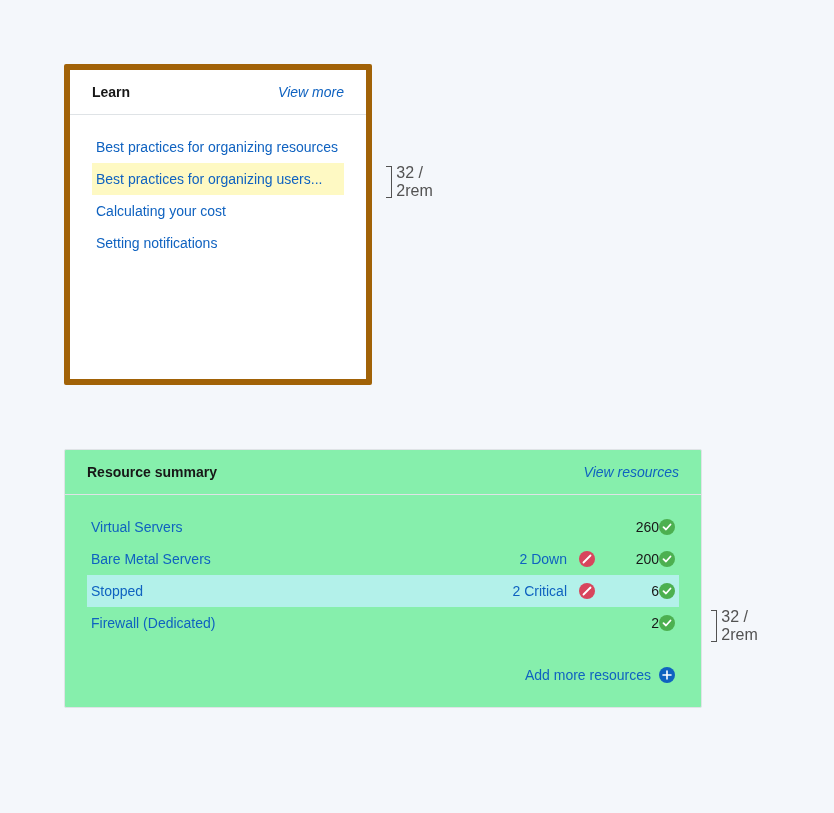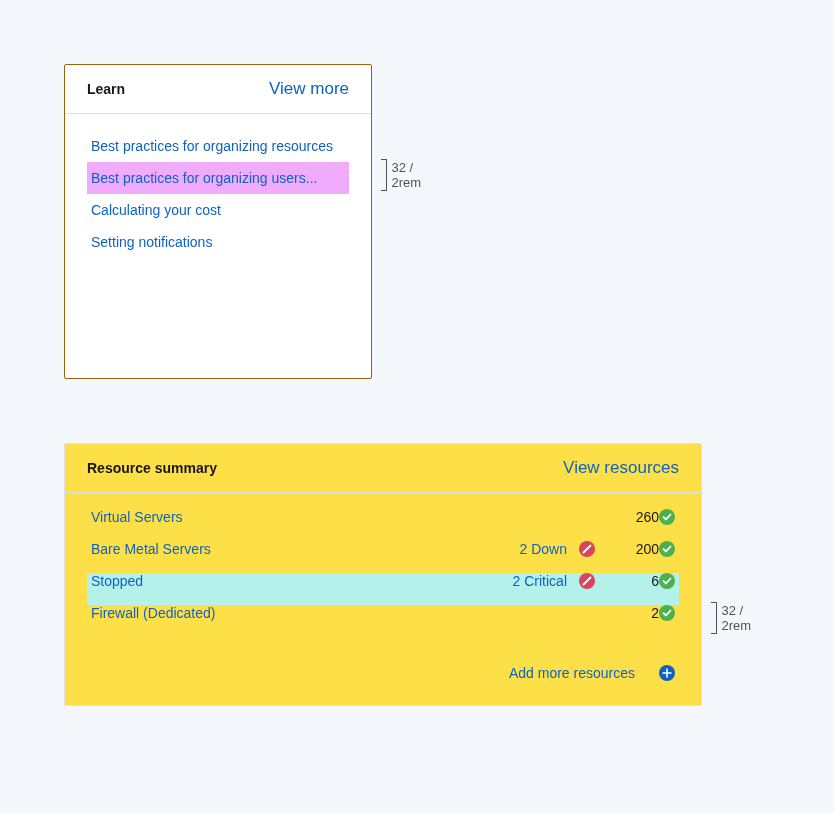--- a/index.html
+++ b/index.html
@@ -10,90 +10,92 @@
       height: 813px;
       padding: 64px;
       color: #171717;
       font-size: 14px;
     }
 
     
     .learn-card {
       width: 308px;
       background: #fff;
-      border: 1px solid #a16207;
+      border: 6px solid #a16207;
       border-radius: 2px;
       position: relative;
     }
     .card-header {
       display: flex;
       align-items: center;
       justify-content: space-between;
       padding: 14px 22px;
       border-bottom: 1px solid #dfe3e6;
     }
     .card-title {
       font-weight: 600;
       font-size: 14px;
       color: #171717;
     }
     .link-action {
       color: #0f62c0;
-      font-size: 17px;
-      cursor: pointer;
+      font-size: 14px;
+      cursor: pointer;
+      font-style: italic;
     }
 
     .learn-list { padding: 16px 22px 120px; }
     .learn-item {
       display: block;
       width: 100%;
       height: 32px;
       line-height: 32px;
       color: #0f62c0;
       cursor: pointer;
       white-space: nowrap;
       overflow: hidden;
       text-overflow: ellipsis;
       padding: 0 4px;
     }
-    .learn-item.highlight { background: #f0abfc; }
+    .learn-item.highlight { background: #fef9c3; }
 
     
     .dimension-note {
       position: absolute;
       display: flex;
       align-items: center;
-      font-size: 13px;
+      font-size: 16px;
       color: #525252;
       gap: 4px;
     }
     .bracket {
       display: inline-block;
       height: 32px;
       width: 10px;
       border-top: 1px solid #525252;
       border-bottom: 1px solid #525252;
       border-right: 1px solid #525252;
     }
 
     
     .resource-card {
       width: 638px;
       margin-top: 64px;
-      background: #fde047;
+      background: #86efac;
       border: 1px solid #dfe3e6;
       border-radius: 2px;
       position: relative;
     }
     .resource-card .card-header { padding: 14px 22px; }
 
     .resource-list { padding: 16px 22px 8px; }
 
     .resource-row {
       display: flex;
+      align-items: center;
       height: 32px;
       padding: 0 4px;
     }
     .resource-row.highlight { background: #b3f1ea; }
     .resource-name {
       color: #0f62c0;
       cursor: pointer;
       flex: 0 0 auto;
     }
     .spacer { flex: 1 1 auto; }
@@ -117,21 +119,21 @@
     .ok-icon {
       width: 16px;
       height: 16px;
       flex: 0 0 16px;
     }
 
     .add-more {
       display: flex;
       align-items: center;
       justify-content: flex-end;
-      gap: 24px;
+      gap: 8px;
       padding: 20px 26px 24px;
       color: #0f62c0;
       cursor: pointer;
     }
 
     
     svg { display: block; }
   </style>
 </head>
 <body>

